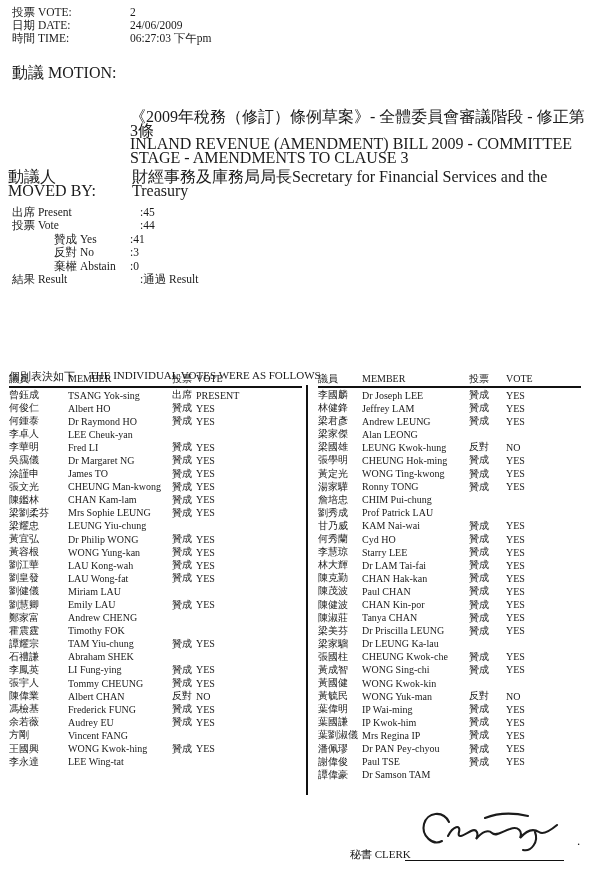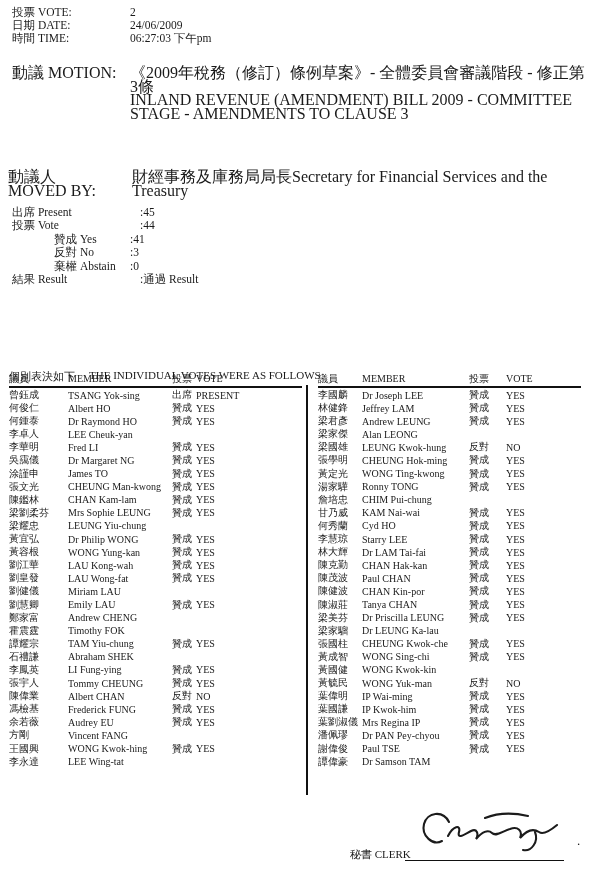--- a/index.html
+++ b/index.html
@@ -9,21 +9,21 @@
     font-family:"Liberation Serif","DejaVu Serif",serif;
     overflow:hidden;
   }
   
   .top-info{position:absolute;left:12px;top:6px;font-size:11.5px;line-height:13px;}
   .info-row{display:flex;}
   .info-row .lbl{width:118px;flex-shrink:0;}
   
   .motion-block{position:absolute;left:12px;top:66px;display:flex;font-size:16px;line-height:13.5px;}
   .motion-block .lbl{width:118px;flex-shrink:0;}
-  .motion-text{width:460px;}
+  .motion-text{width:460px;margin-top:44px;}
   
   .movedby-block{position:absolute;left:8px;top:170px;display:flex;font-size:16px;line-height:13.5px;gap:16px;}
   .movedby-block .lbl{width:108px;flex-shrink:0;}
   .movedby-block .val{width:470px;}
   
   .summary-block{position:absolute;left:12px;top:206px;font-size:11.5px;line-height:13.4px;}
   .sum-row{display:flex;gap:10px;}
   .sum-row .lbl{width:118px;flex-shrink:0;}
   .sum-row.indent{margin-left:42px;}
   .sum-row.indent .lbl{width:66px;flex-shrink:0;}
@@ -343,20 +343,26 @@
       </div>
       <div class="vrow">
         <span>湯家驊</span>
         <span>Ronny TONG</span>
         <span>贊成</span>
         <span>YES</span>
       </div>
       <div class="vrow">
         <span>詹培忠</span>
         <span>CHIM Pui-chung</span>
+        <span></span>
+        <span></span>
+      </div>
+      <div class="vrow">
+        <span>劉秀成</span>
+        <span>Prof Patrick LAU</span>
         <span></span>
         <span></span>
       </div>
       <div class="vrow">
         <span>甘乃威</span>
         <span>KAM Nai-wai</span>
         <span>贊成</span>
         <span>YES</span>
       </div>
       <div class="vrow">

